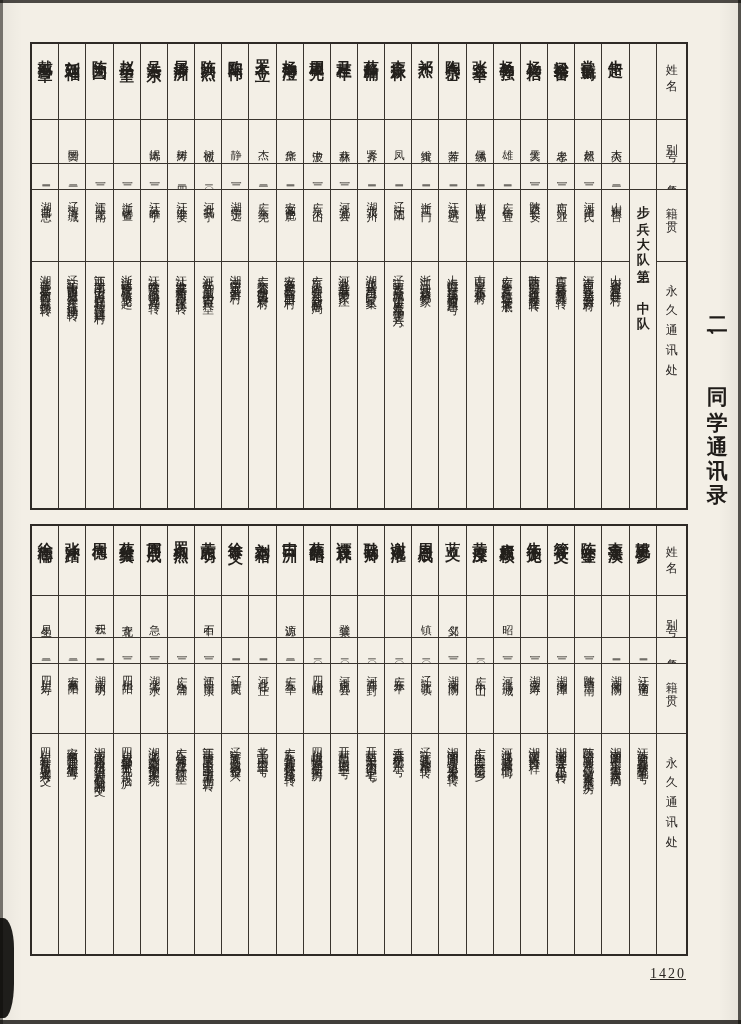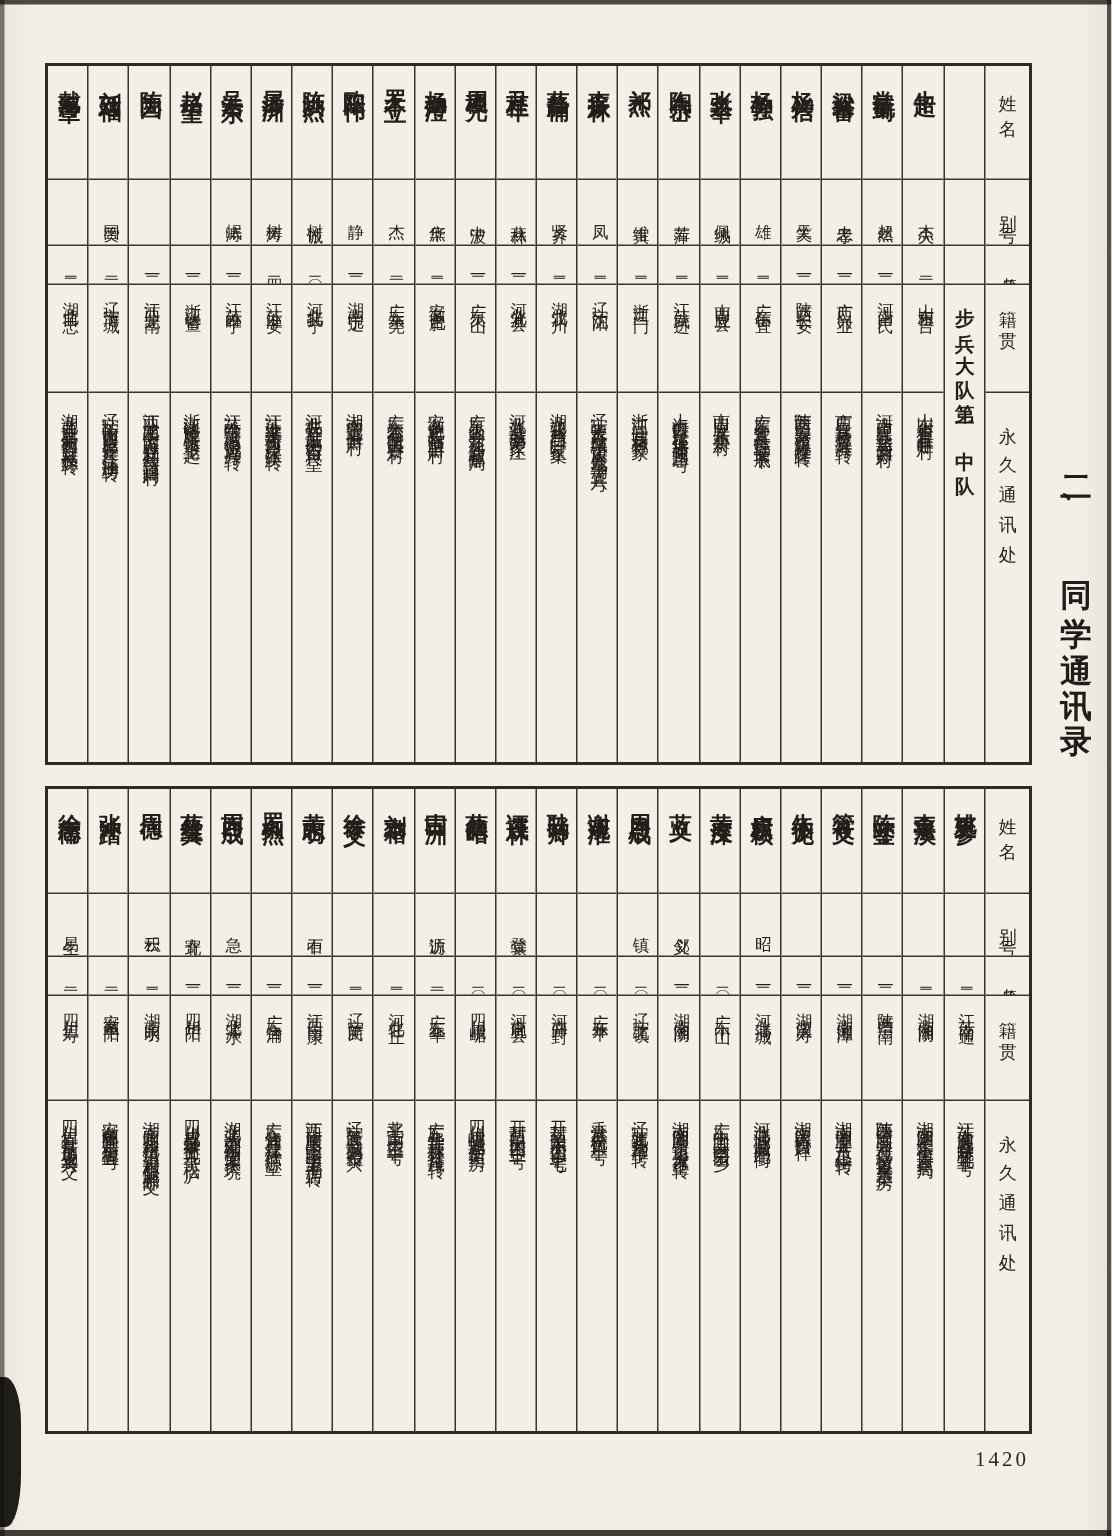--- a/index.html
+++ b/index.html
@@ -67,21 +67,21 @@
   .unit-text{font-size:13px;letter-spacing:16px;font-weight:600;}
 
   .margin-title{
     position:absolute;right:8px;top:302px;height:390px;width:32px;
     display:flex;justify-content:center;
   }
   .mt{font-size:21px;letter-spacing:24px;color:#1f1c19;font-weight:600;}
 
   .page-number{
     position:absolute;left:650px;top:966px;
-    font-size:14px;letter-spacing:2px;color:#2a2622;
+    font-size:14px;letter-spacing:2px;color:#2a2622;text-decoration:underline;
   }
 </style>
 </head>
 <body>
 
 <div class="paper">
 
   <div class="edge edge-top"></div>
   <div class="edge edge-bottom"></div>
   <div class="edge edge-left"></div>

